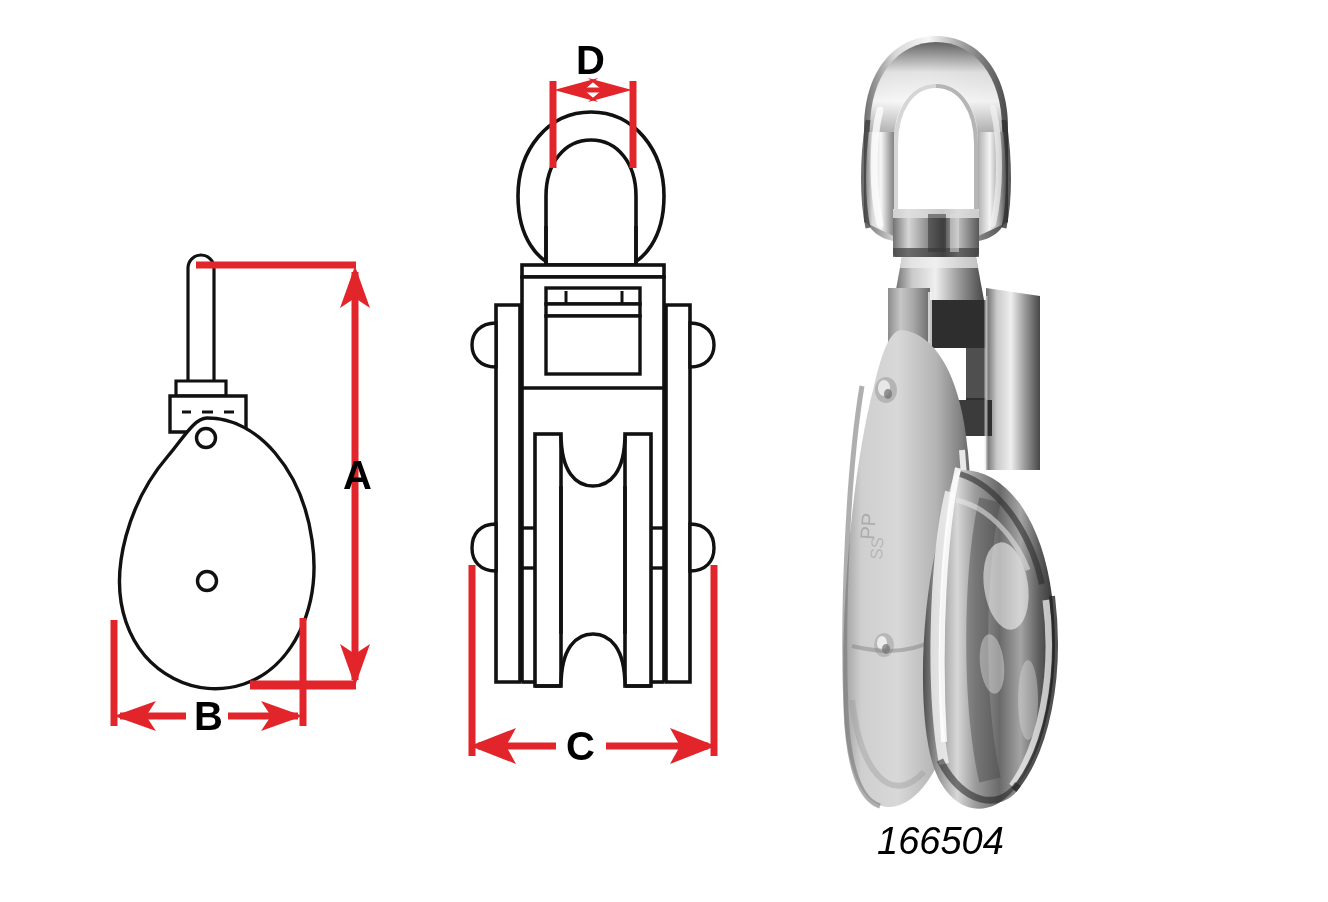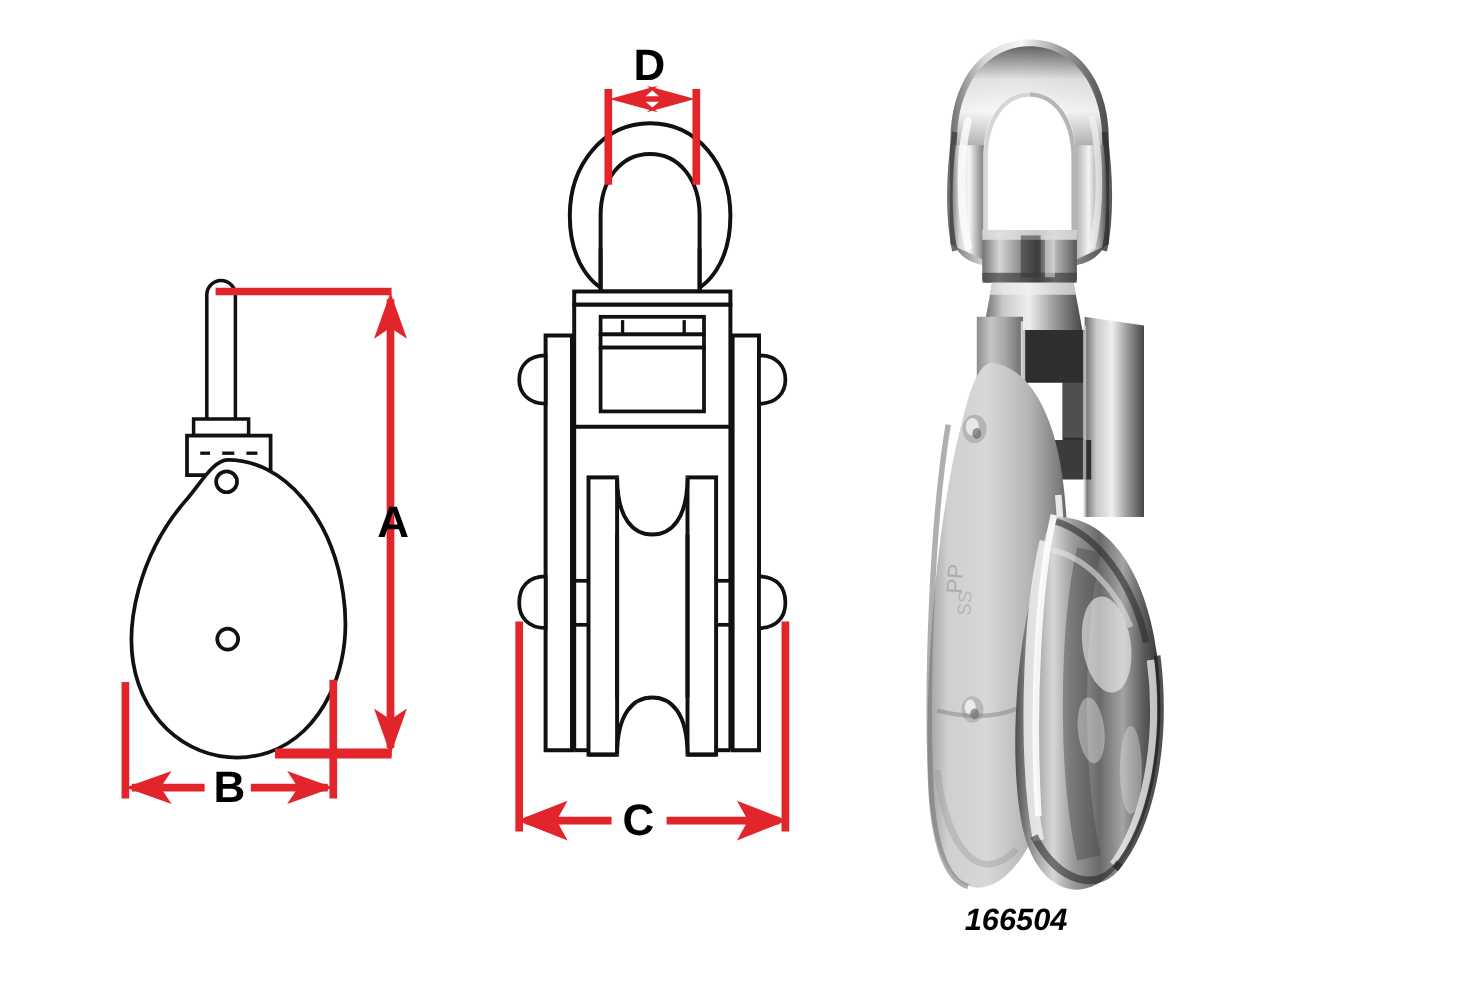--- a/index.html
+++ b/index.html
@@ -29,23 +29,23 @@
     color: #000000;
     line-height: 1;
     white-space: nowrap;
     user-select: none;
   }
   .dim-letter {
     font-size: 40px;
     letter-spacing: 0px;
   }
   .part-number {
-    font-size: 28px;
+    font-size: 38px;
     font-style: italic;
-    font-weight: bold;
+    font-weight: normal;
   }
   svg { display: block; }
 </style>
 </head>
 <body>
 
 <div id="page">
 
   <svg class="fig" width="1328" height="902" viewBox="0 0 1328 902">
     <g>

